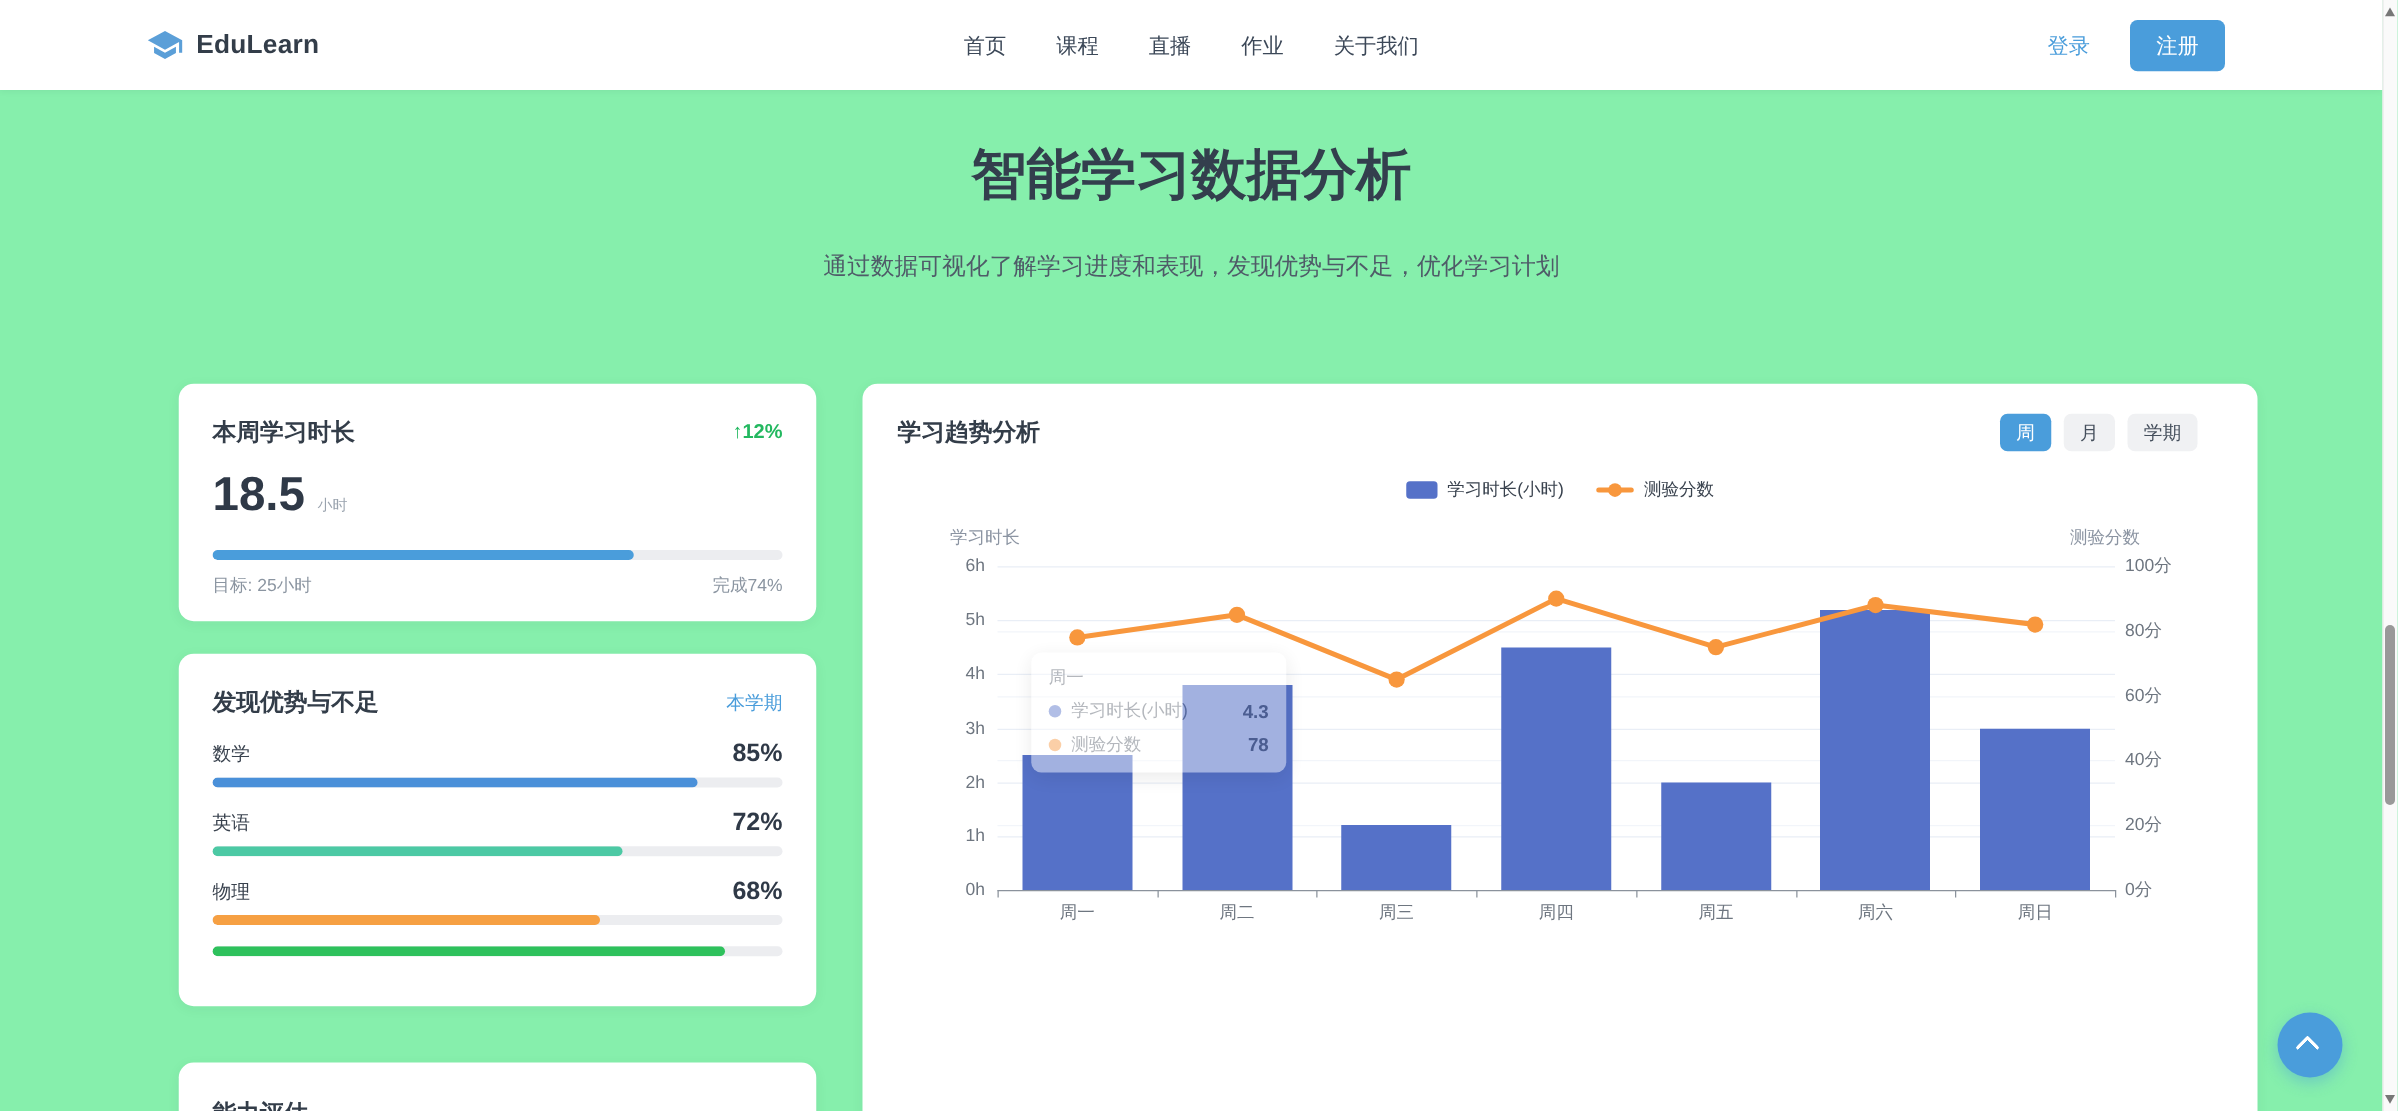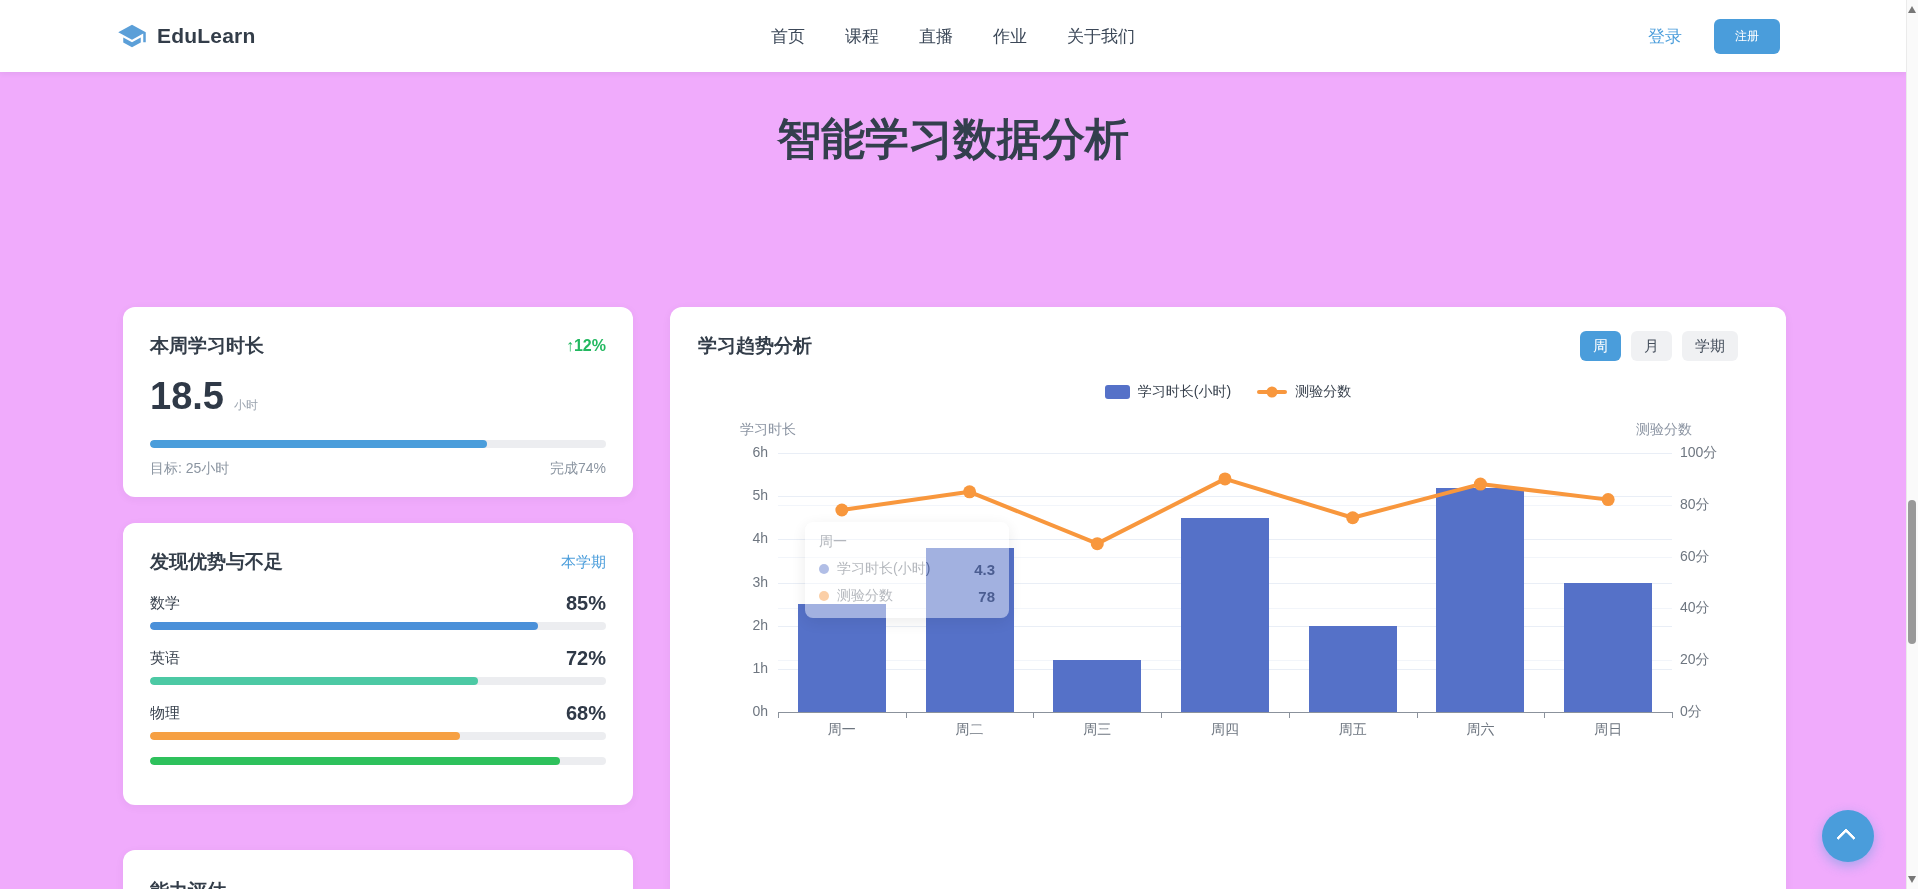--- a/index.html
+++ b/index.html
@@ -1,40 +1,40 @@
 <!DOCTYPE html>
 <html><head>
 <meta charset="utf-8">
 <style>
   html,body{margin:0;padding:0;background:#f5f6f8;}
   *{box-sizing:border-box;}
-  #app{position:relative;width:1918px;height:889px;overflow:hidden;background:#f0abfc;
+  #app{position:relative;width:1918px;height:889px;overflow:hidden;background:#86efac;
        font-family:"Liberation Sans","DejaVu Sans",sans-serif;color:#333d49;}
 
   
   .navbar{position:absolute;left:0;top:0;width:1906px;height:72px;background:#ffffff;
           box-shadow:0 1px 6px rgba(30,40,60,.08);z-index:10;}
   .nav-left{position:absolute;left:117px;top:0;height:72px;display:flex;align-items:center;gap:10px;}
   .brand{font-size:21px;font-weight:bold;color:#333d49;letter-spacing:.2px;}
   .main-nav{position:absolute;left:50%;transform:translateX(-50%);top:0;height:72px;
             display:flex;align-items:center;gap:40px;}
   .main-nav a{font-size:17px;color:#3c4858;text-decoration:none;cursor:pointer;}
   .nav-right{position:absolute;right:126px;top:0;height:72px;display:flex;align-items:center;gap:32px;}
   .login-link{color:#4a9ddb;font-size:17px;text-decoration:none;cursor:pointer;}
-  .register-btn{background:#4a9ddb;color:#fff;font-size:12px;padding:9px 21px;border-radius:6px;
+  .register-btn{background:#4a9ddb;color:#fff;font-size:17px;padding:9px 21px;border-radius:6px;
                 border:none;cursor:pointer;font-family:Liberation Mono, monospace;}
 
   
   .hero-title{position:absolute;left:0;top:110px;width:1906px;margin:0;text-align:center;
               font-size:44px;font-weight:800;color:#333f4d;}
   .hero-sub{position:absolute;left:0;top:200px;width:1906px;margin:0;text-align:center;
             font-size:19px;color:#4f5b68;}
 
   
-  .card{position:absolute;background:#fff;border-radius:12px;box-shadow:0 2px 10px rgba(35,48,68,.05);}
+  .card{position:absolute;background:#fff;border-radius:12px;box-shadow:0 2px 10px rgba(35,48,68,.05);margin-left:20px;}
   #card-study{left:123px;top:307px;width:510px;height:190px;padding:26px 27px;}
   #card-course{left:123px;top:523px;width:510px;height:282px;padding:26px 27px;}
   #card-ability{left:123px;top:850px;width:510px;height:170px;padding:28px 27px;}
   #card-trend{left:670px;top:307px;width:1116px;height:640px;}
 
   .card-head{display:flex;justify-content:space-between;align-items:center;}
   .card-title{font-size:19px;font-weight:bold;color:#333d49;}
   .trend-badge{color:#23b860;font-size:16px;font-weight:bold;text-align:center;}
   .value-row{margin-top:16px;display:flex;align-items:baseline;gap:10px;}
   .big-value{font-size:38px;font-weight:800;color:#2f3947;}
@@ -119,20 +119,21 @@
       <a>作业</a>
       <a>关于我们</a>
     </nav>
     <div class="nav-right">
       <a class="login-link">登录</a>
       <button class="register-btn">注册</button>
     </div>
   </header>
 
   <h1 class="hero-title">智能学习数据分析</h1>
+  <p class="hero-sub">通过数据可视化了解学习进度和表现，发现优势与不足，优化学习计划</p>
 
   <div class="card" id="card-study">
     <div class="card-head">
       <span class="card-title">本周学习时长</span>
       <span class="trend-badge" style="color: rgb(35, 184, 96);"><span>↑</span><span>12%</span></span>
     </div>
     <div class="value-row">
       <span class="big-value">18.5</span>
       <span class="unit">小时</span>
     </div>

